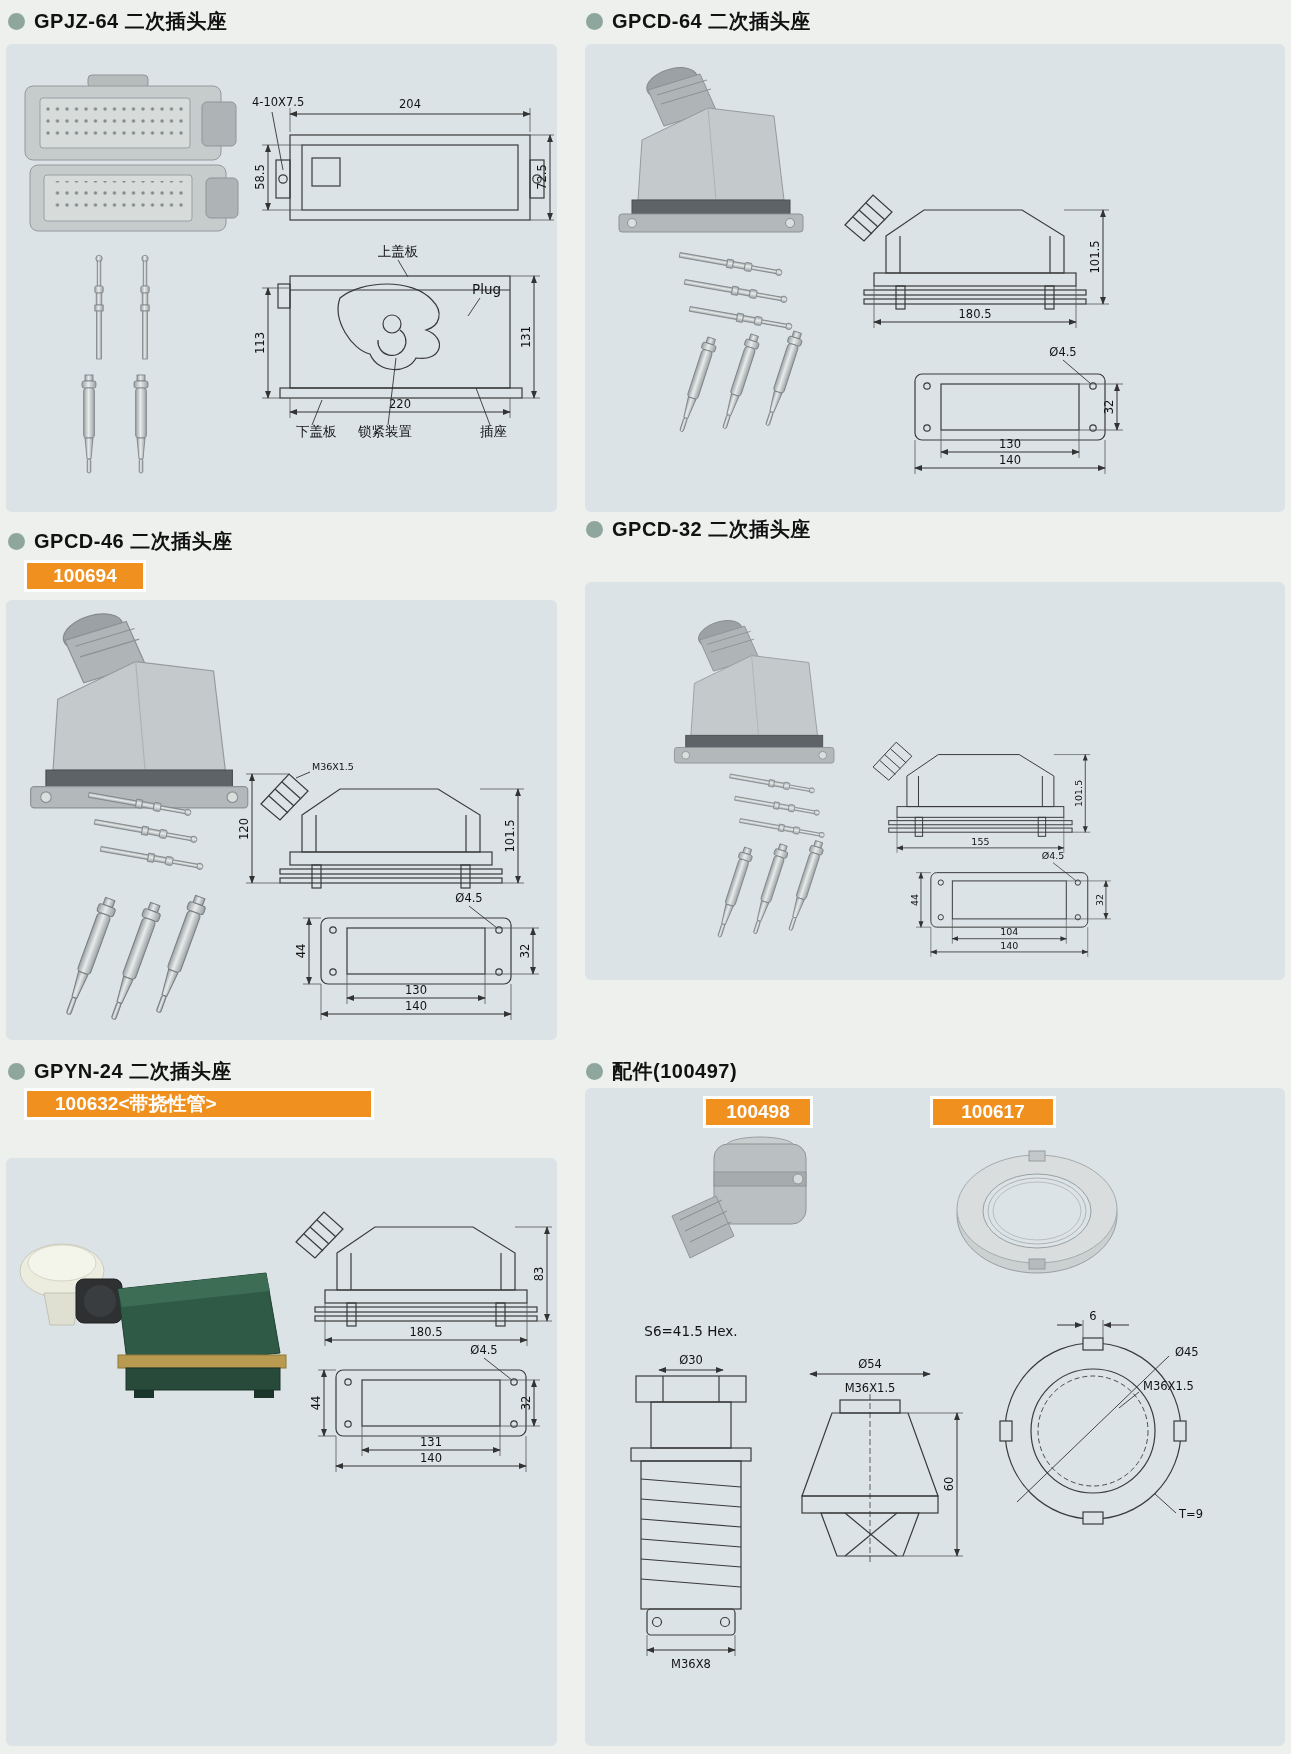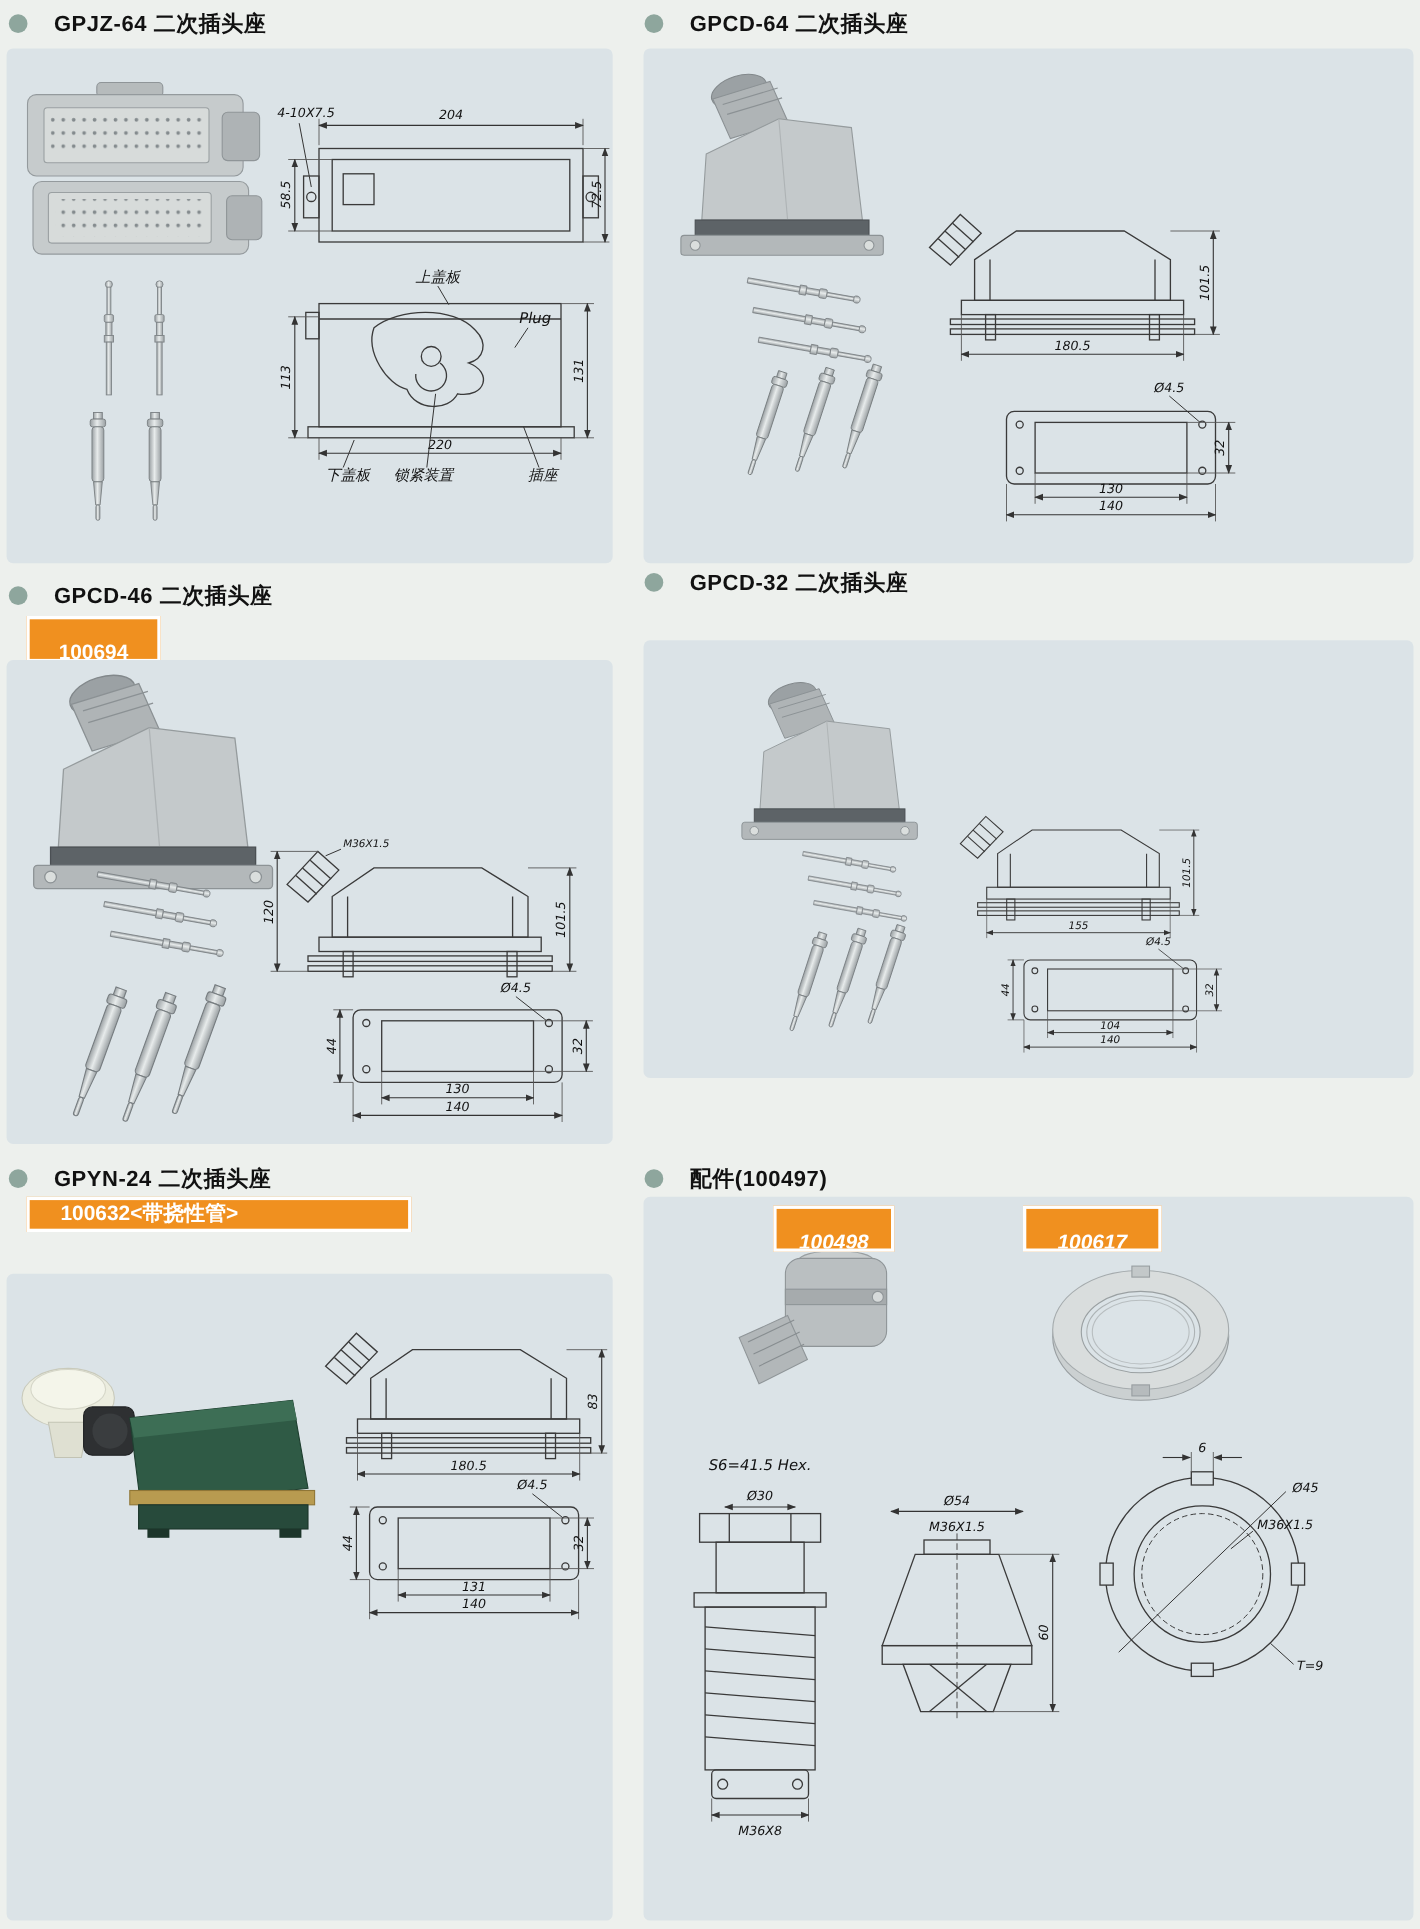--- a/index.html
+++ b/index.html
@@ -3,31 +3,31 @@
 <meta charset="utf-8">
 <style>
   * { margin:0; padding:0; box-sizing:border-box; }
   html,body { background:#ffffff; }
   .page {
     position:relative; width:1291px; height:1754px;
     background:var(--page_bg,#edf0ed);
     font-family:"Liberation Sans","DejaVu Sans",sans-serif;
     overflow:hidden;
   }
-  .sec-header { position:absolute; display:flex; align-items:center; gap:24px; height:26px; }
+  .sec-header { position:absolute; display:flex; align-items:center; gap:9px; height:26px; }
   .bullet { width:17px; height:17px; border-radius:50%; background:var(--bullet,#8ea69d); flex:0 0 auto; }
   .sec-title { font-size:20px; font-weight:bold; color:var(--title_color,#111); letter-spacing:0.5px; white-space:nowrap; }
-  .panel { position:absolute; background:var(--panel_bg,#dbe3e7); border-radius:6px;font-style:italic; }
+  .panel { position:absolute; background:var(--panel_bg,#dbe3e7); border-radius:6px; }
   .panel svg { display:block; width:100%; height:100%; }
   .badge {
     position:absolute; background:var(--badge_bg,#f0901f); color:var(--badge_text,#fff);
     font-weight:bold; font-size:19px; line-height:25px; border:3px solid #ffffff;
     height:32px; padding:0 28px; white-space:nowrap; overflow:hidden;
   }
-  .badge.center { text-align:center; padding:18px; }
+  .badge.center { text-align:center; padding:0; }
   svg text { font-family:"DejaVu Sans","Liberation Sans",sans-serif; }
   .dim  { font-size:11.5px; fill:#121212; }
   .dim-s{ font-size:9.5px;  fill:#121212; }
   .lbl  { font-size:13.5px; fill:#121212; }
   .dln  { stroke:#333; stroke-width:1; }
   .ext  { stroke:#555; stroke-width:0.8; }
   .ldr  { stroke:#333; stroke-width:0.9; fill:none; }
   .tech { stroke:#3a3a3a; stroke-width:1.2; fill:none; }
 </style>
 </head>

